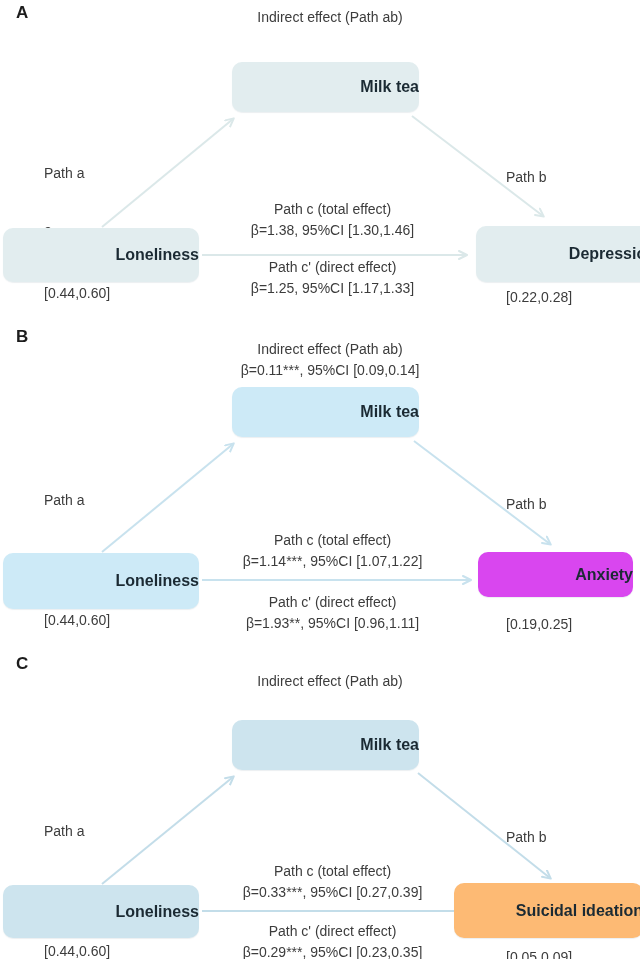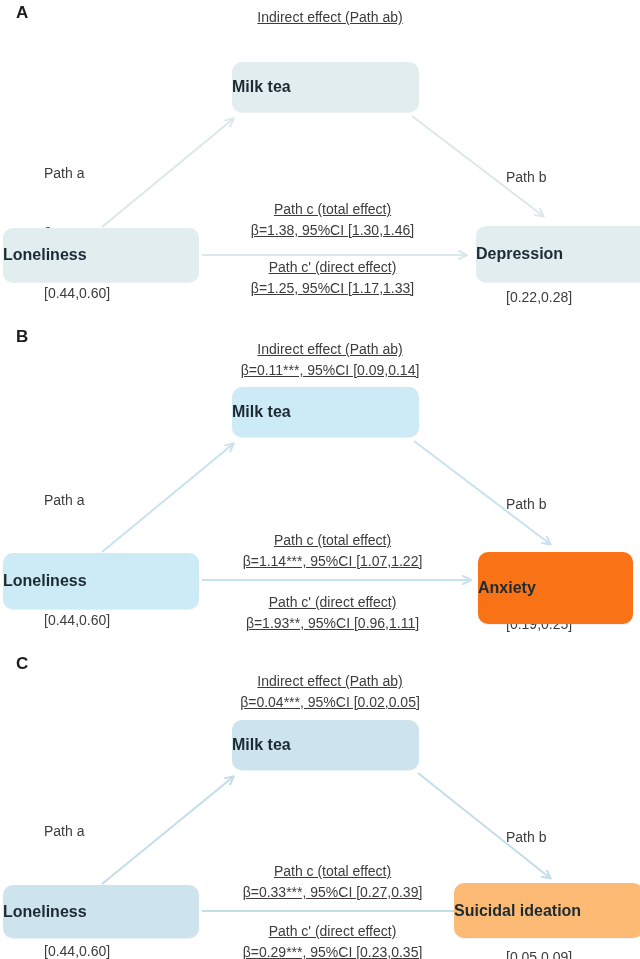--- a/index.html
+++ b/index.html
@@ -12,25 +12,24 @@
   .panel-label{
     position:absolute;font-size:17px;font-weight:bold;color:#1c1c1c;
   }
   .note{
     position:absolute;font-size:14px;line-height:20px;color:#3c3c3c;
     white-space:pre;
   }
   .center-note{
     position:absolute;font-size:14px;line-height:21px;color:#3c3c3c;
     text-align:center;
-    text-decoration:underline;
   }
   .box{
     position:absolute;border-radius:10px;display:flex;
-    align-items:center;justify-content:flex-start;
+    align-items:center;justify-content:flex-end;
     font-size:16px;font-weight:bold;color:#1b2a33;
     box-shadow:0 1px 1px rgba(120,150,160,0.15);
   }
   .arrows{position:absolute;left:0;top:0;}
   .arrow-line{stroke:var(--arrow,#cfe3ea);stroke-width:2;fill:none;}
   .arrow-head{stroke:var(--arrow,#cfe3ea);stroke-width:2;fill:none;
     stroke-linecap:round;stroke-linejoin:round;}
 </style>
 </head>
 <body>
@@ -130,42 +129,41 @@
 
   <div class="center-note" style="left:210px;top:272px;width:245px;">
     <div>Path c' (direct effect)</div>
     <div>β=1.93**, 95%CI [0.96,1.11]</div>
   </div>
 
   <div class="box" style="left: 3px; top: 233px; width: 196px; height: 56px; background: rgb(205, 234, 247);">
     <span>Loneliness</span>
   </div>
 
-  <div class="box" style="left: 478px; top: 232px; width: 155px; height: 72px; background: #f97316;">
+  <div class="box" style="left: 478px; top: 232px; width: 155px; height: 45px; background: #d946ef;">
     <span>Anxiety</span>
   </div>
 </div>
 
 <div class="panel" style="top:640px;height:319px;">
   <svg class="arrows" width="640" height="319" viewBox="0 0 640 319" style="--arrow: #c3dde9;">
     <defs>
       <marker id="arwC" markerWidth="14" markerHeight="14" refX="8" refY="5" orient="auto" markerUnits="userSpaceOnUse">
         <path class="arrow-head" d="M1,1 L9,5 L1,9"></path>
       </marker>
     </defs>
     <line class="arrow-line" x1="102" y1="244" x2="233" y2="137" marker-end="url(#arwC)"></line>
     <line class="arrow-line" x1="418" y1="133" x2="550" y2="238" marker-end="url(#arwC)"></line>
     <line class="arrow-line" x1="202" y1="271" x2="472" y2="271" marker-end="url(#arwC)"></line>
   </svg>
 
   <div class="panel-label" style="left:16px;top:14px;">C</div>
 
   <div class="center-note" style="left:170px;top:31px;width:320px;">
     <div>Indirect effect (Path ab)</div>
-    <div>β=0.04***, 95%CI [0.02,0.05]</div>
   </div>
 
   <div class="box" style="left: 232px; top: 80px; width: 187px; height: 50px; background: rgb(205, 228, 238);">
     <span>Milk tea</span>
   </div>
 
   <div class="note" style="left:44px;top:141px;">
     <div>Path a</div>
     <div>β=0.52***, 95%CI</div>
     <div>[0.44,0.60]</div>

